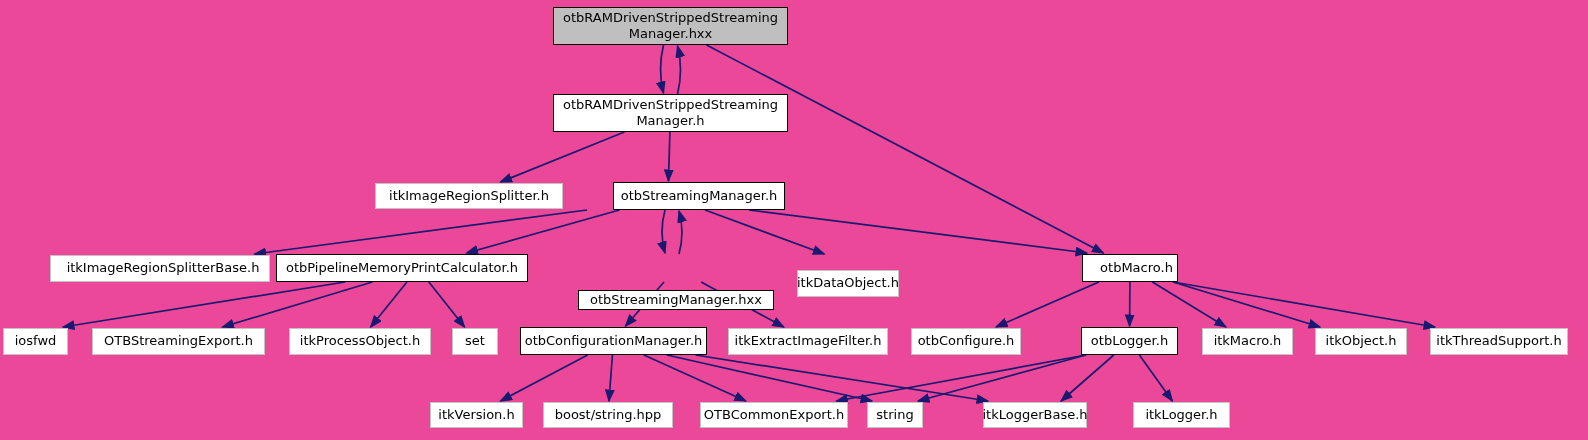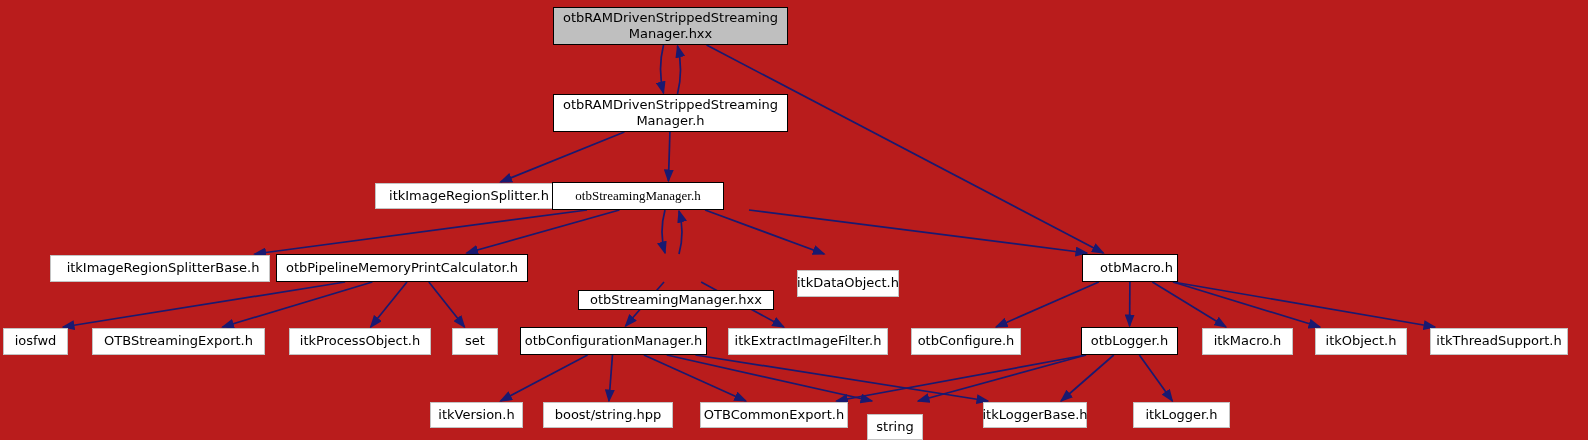--- a/index.html
+++ b/index.html
@@ -5,21 +5,21 @@
   html, body {
     margin: 0;
     padding: 0;
     background: #ffffff;
     font-family: "DejaVu Sans", "Liberation Sans", sans-serif;
   }
   .canvas {
     position: relative;
     width: 1588px;
     height: 440px;
-    background: #b91c1c;
+    background: #ec4899;
     overflow: hidden;
   }
   .edges {
     position: absolute;
     left: 0; top: 0;
     width: 1588px;
     height: 440px;
   }
   .node {
     position: absolute;
@@ -90,37 +90,37 @@
         <path d="M 1113.7972972972973 355 L 1061.081081081081 401" stroke="#191970" stroke-width="1.7" marker-end="url(#arrow)"></path>
         <path d="M 1139.337837837838 355 L 1172.3648648648648 401" stroke="#191970" stroke-width="1.7" marker-end="url(#arrow)"></path>
       </g>
   </svg>
   <div id="node-layer">
       <div class="node selected" style="left: 553px; top: 7px; width: 235px; height: 38px;">otbRAMDrivenStrippedStreaming
 Manager.hxx</div>
       <div class="node documented" style="left: 553px; top: 94px; width: 235px; height: 38px;">otbRAMDrivenStrippedStreaming
 Manager.h</div>
       <div class="node external" style="left: 375px; top: 183px; width: 188px; height: 26px;">itkImageRegionSplitter.h</div>
-      <div class="node documented" style="left: 552px; top: 182px; width: 172px; height: 28px; font-family: Liberation Serif, serif;">otbStreamingManager.h</div>
+      <div class="node documented" style="left: 613px; top: 182px; width: 172px; height: 28px;">otbStreamingManager.h</div>
       <div class="node external" style="left: 50px; top: 255px; width: 220px; height: 27px; padding-left: 6px;">itkImageRegionSplitterBase.h</div>
       <div class="node documented" style="left: 276px; top: 254px; width: 252px; height: 28px;">otbPipelineMemoryPrintCalculator.h</div>
       <div class="node documented" style="left: 578px; top: 254px; width: 196px; height: 20px; margin-top: 36px;">otbStreamingManager.hxx</div>
       <div class="node external" style="left: 797px; top: 270px; width: 102px; height: 27px;">itkDataObject.h</div>
       <div class="node documented" style="left: 1082px; top: 254px; width: 96px; height: 28px; padding-left: 13px;">otbMacro.h</div>
       <div class="node external" style="left: 3px; top: 328px; width: 65px; height: 27px;">iosfwd</div>
       <div class="node external" style="left: 92px; top: 328px; width: 173px; height: 27px;">OTBStreamingExport.h</div>
       <div class="node external" style="left: 289px; top: 328px; width: 142px; height: 27px;">itkProcessObject.h</div>
       <div class="node external" style="left: 452px; top: 328px; width: 46px; height: 27px; text-align: right;">set</div>
       <div class="node documented" style="left: 520px; top: 327px; width: 187px; height: 28px;">otbConfigurationManager.h</div>
       <div class="node external" style="left: 728px; top: 328px; width: 160px; height: 27px;">itkExtractImageFilter.h</div>
       <div class="node external" style="left: 911px; top: 328px; width: 110px; height: 27px;">otbConfigure.h</div>
       <div class="node documented" style="left: 1081px; top: 327px; width: 97px; height: 28px;">otbLogger.h</div>
       <div class="node external" style="left: 1202px; top: 328px; width: 91px; height: 27px;">itkMacro.h</div>
       <div class="node external" style="left: 1315px; top: 328px; width: 92px; height: 27px;">itkObject.h</div>
       <div class="node external" style="left: 1430px; top: 328px; width: 138px; height: 27px;">itkThreadSupport.h</div>
       <div class="node external" style="left: 430px; top: 402px; width: 93px; height: 26px;">itkVersion.h</div>
       <div class="node external" style="left: 543px; top: 402px; width: 130px; height: 26px;">boost/string.hpp</div>
       <div class="node external" style="left: 700px; top: 402px; width: 148px; height: 26px;">OTBCommonExport.h</div>
-      <div class="node external" style="left: 867px; top: 402px; width: 56px; height: 26px; margin-top: 12px;">string</div>
+      <div class="node external" style="left: 867px; top: 402px; width: 56px; height: 26px;">string</div>
       <div class="node external" style="left: 983px; top: 402px; width: 104px; height: 26px;">itkLoggerBase.h</div>
       <div class="node external" style="left: 1133px; top: 402px; width: 97px; height: 26px;">itkLogger.h</div>
     </div>
 </div>
 
 </body></html>

